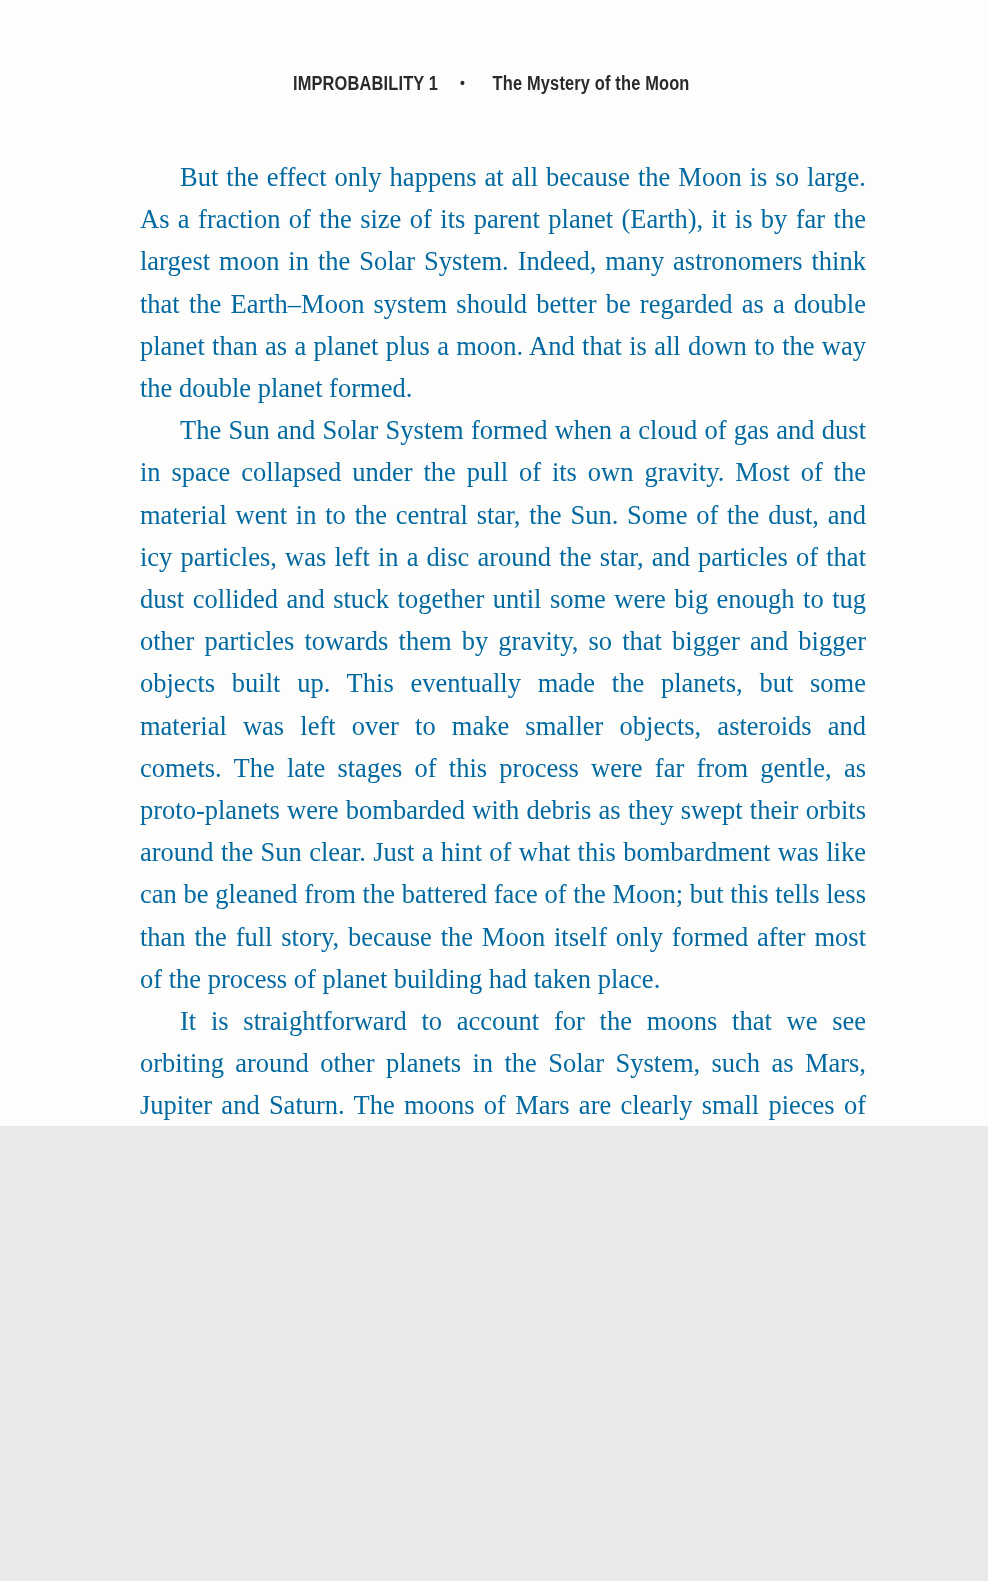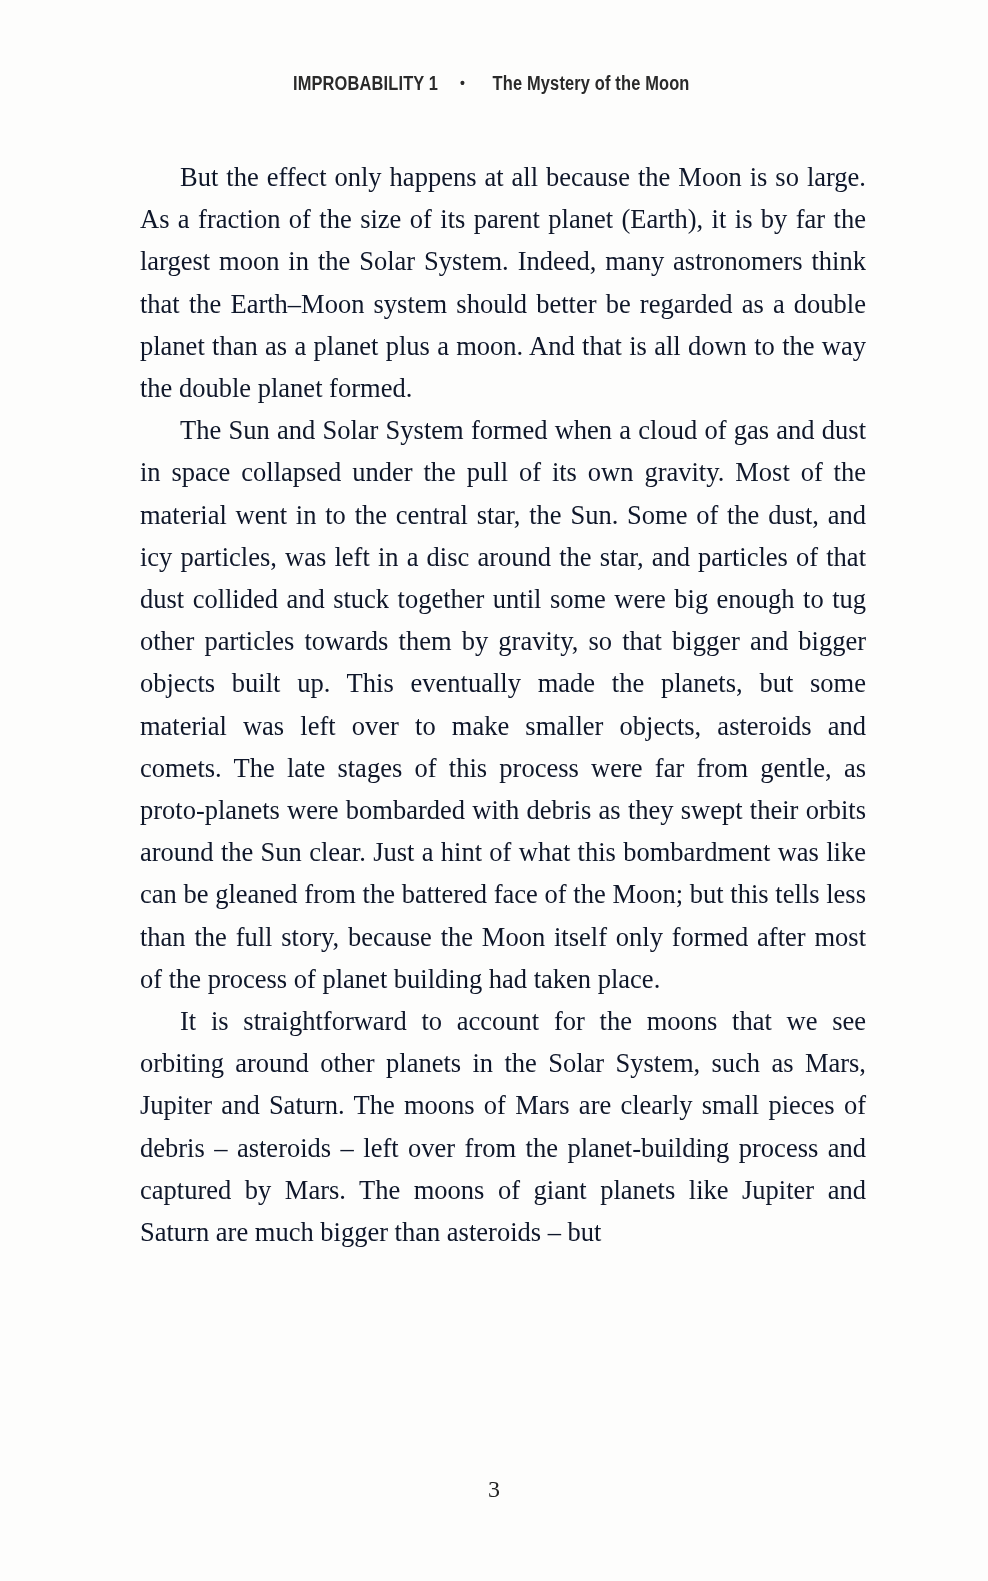--- a/index.html
+++ b/index.html
@@ -3,21 +3,21 @@
 <meta charset="utf-8">
 <style>
   html, body {
     margin: 0;
     padding: 0;
     background: #e9e9e9;
   }
   .page {
     position: relative;
     width: 988px;
-    height: 1581px;
+    height: 1126px;
     margin: 0 auto;
     background: #fefefdf5;
     background-color: #fdfdfc;
     color: #1c1c1c;
     overflow: hidden;
   }
   .running-head {
     position: absolute;
     top: 72px;
     left: 0;
@@ -43,21 +43,21 @@
   }
   .body-text {
     position: absolute;
     top: 156px;
     left: 140px;
     width: 726px;
     font-family: "Liberation Serif", serif;
     font-size: 26.5px;
     line-height: 42.2px;
     text-align: justify;
-    color: #0f172a;
+    color: #0369a1;
   }
   .body-text p {
     margin: 0;
     padding: 0;
     text-indent: 40px;
   }
   .page-number {
     position: absolute;
     top: 1476px;
     left: 0;

